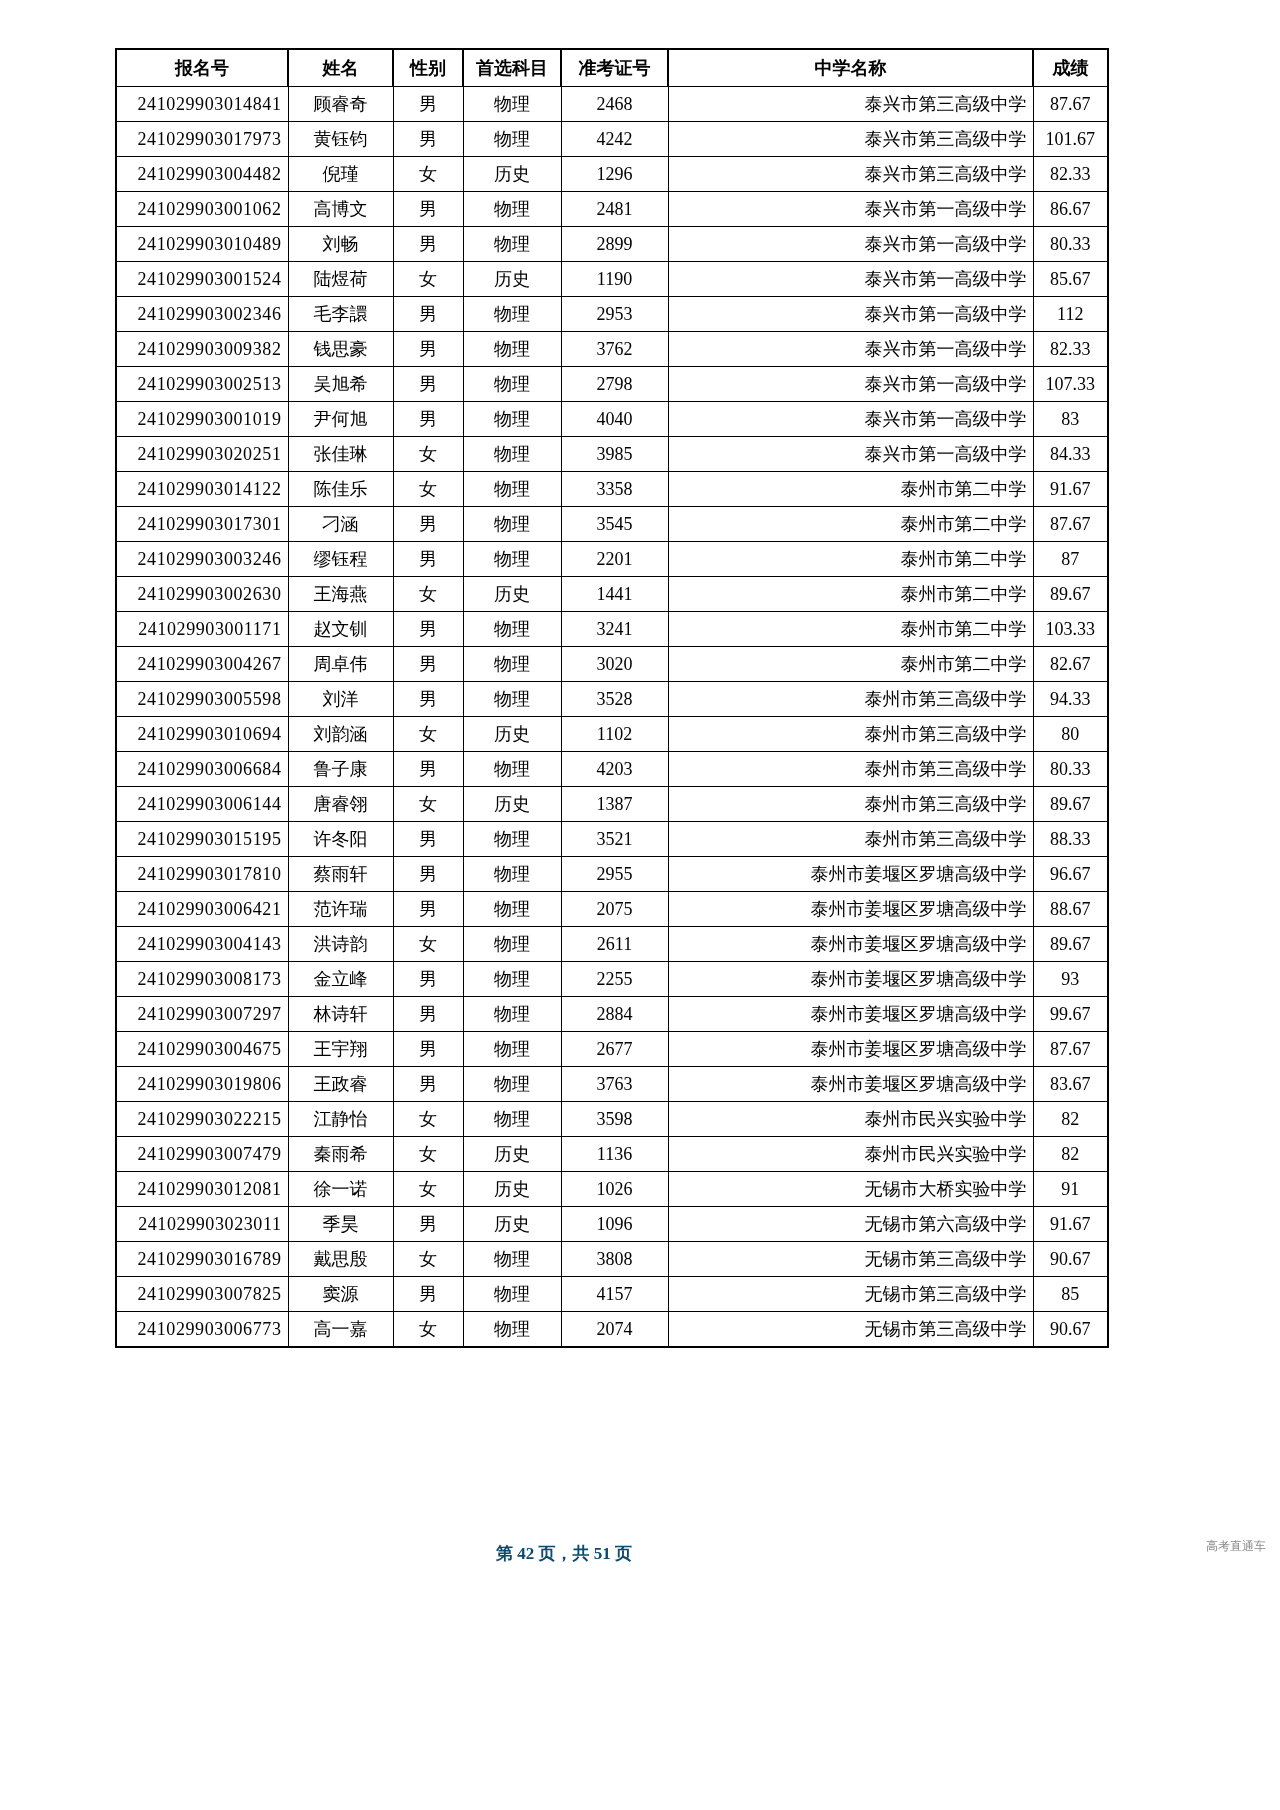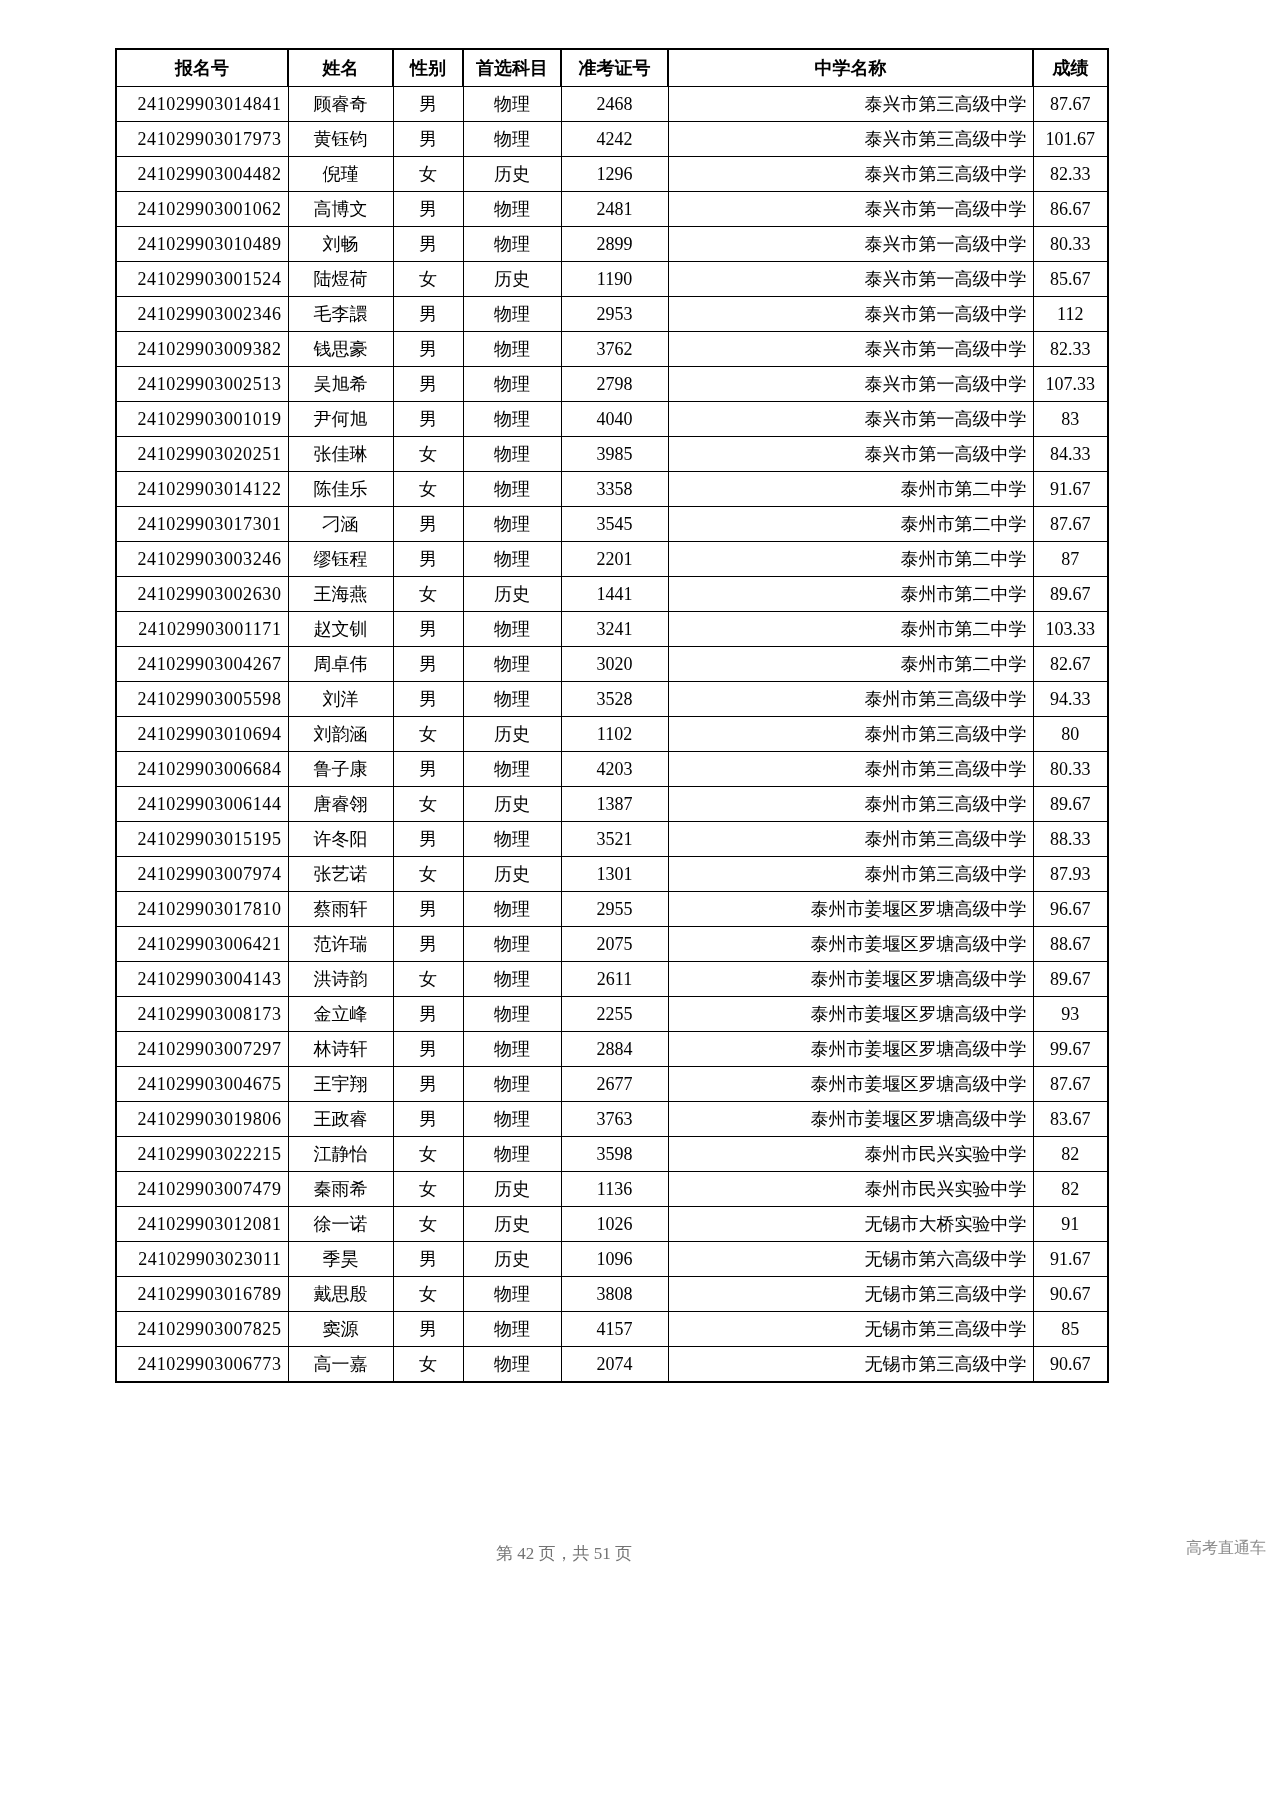--- a/index.html
+++ b/index.html
@@ -51,27 +51,28 @@
   .col-ticket { width: 107px; }
   .col-school { width: 365px; }
   .col-score  { width: 75px;  }
   .page-footer {
     position: absolute;
     left: 68px;
     top: 1542px;
     width: 992px;
     text-align: center;
     font-size: 17px;
-    color: #737373;
+    color: #0c4a6e;
+    font-weight: bold;
   }
   .watermark {
     position: absolute;
     top: 1538px;
     right: 14px;
-    font-size: 16px;
+    font-size: 12px;
     color: #8c8c8c;
     font-family: "Liberation Sans", "DejaVu Sans", sans-serif;
   }
 </style>
 </head>
 <body>
 
 <div class="table-wrap">
   <table class="results">
     <colgroup>
@@ -287,29 +288,20 @@
         <tr>
           <td class="c0">241029903015195</td>
           <td class="c1">许冬阳</td>
           <td class="c2">男</td>
           <td class="c3">物理</td>
           <td class="c4">3521</td>
           <td class="c5">泰州市第三高级中学</td>
           <td class="c6">88.33</td>
         </tr>
         <tr>
-          <td class="c0">241029903007974</td>
-          <td class="c1">张艺诺</td>
-          <td class="c2">女</td>
-          <td class="c3">历史</td>
-          <td class="c4">1301</td>
-          <td class="c5">泰州市第三高级中学</td>
-          <td class="c6">87.93</td>
-        </tr>
-        <tr>
           <td class="c0">241029903017810</td>
           <td class="c1">蔡雨轩</td>
           <td class="c2">男</td>
           <td class="c3">物理</td>
           <td class="c4">2955</td>
           <td class="c5">泰州市姜堰区罗塘高级中学</td>
           <td class="c6">96.67</td>
         </tr>
         <tr>
           <td class="c0">241029903006421</td>

